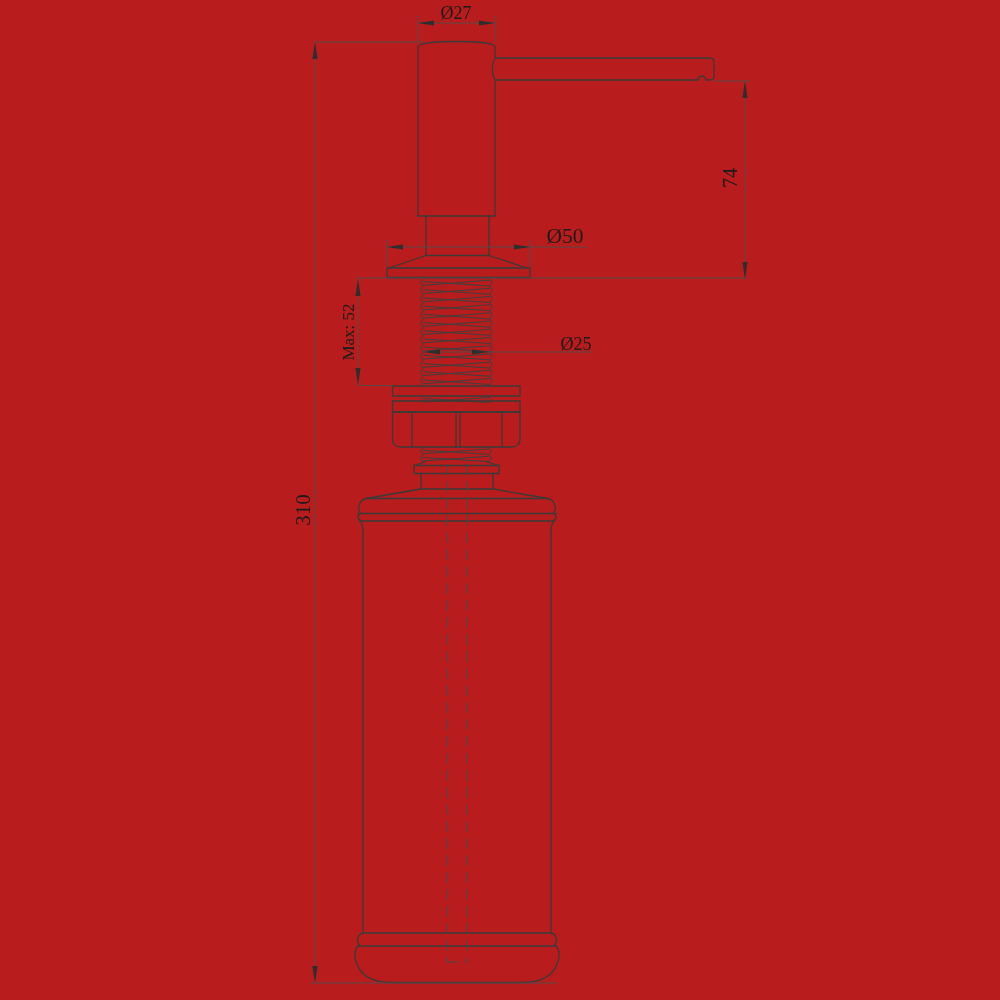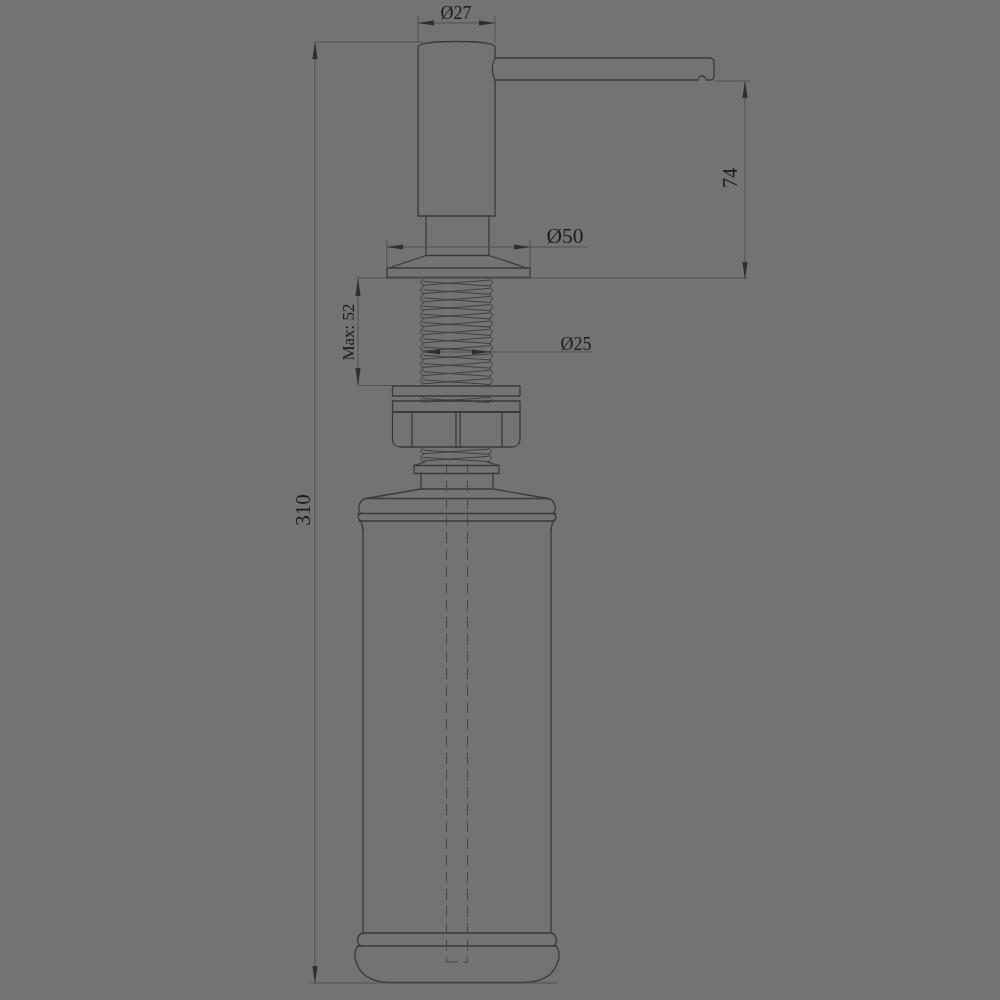--- a/index.html
+++ b/index.html
@@ -1,19 +1,19 @@
 <!DOCTYPE html>
 <html><head>
 <meta charset="utf-8">
 <style>
   html,body{margin:0;padding:0;background:#fff;}
   .canvas{
     position:relative;
     width:1000px;height:1000px;
-    background:#737373;
+    background:#b91c1c;
     font-family:"Liberation Serif", serif;
   }
   svg{display:block;}
   .obj{fill:none;stroke:#3a3a3a;stroke-width:1.3;stroke-linejoin:round;stroke-linecap:round;}
   .thr{fill:none;stroke:#3f3f3f;stroke-width:1;stroke-linejoin:round;}
   .dim{fill:none;stroke:#4f4f4f;stroke-width:0.9;}
   .hid{fill:none;stroke:#474747;stroke-width:1;stroke-dasharray:11 6;}
   .arw{fill:#2e2e2e;stroke:none;}
   .lbl{fill:#1c1c1c;font-family:"Liberation Serif", serif;}
 </style>

